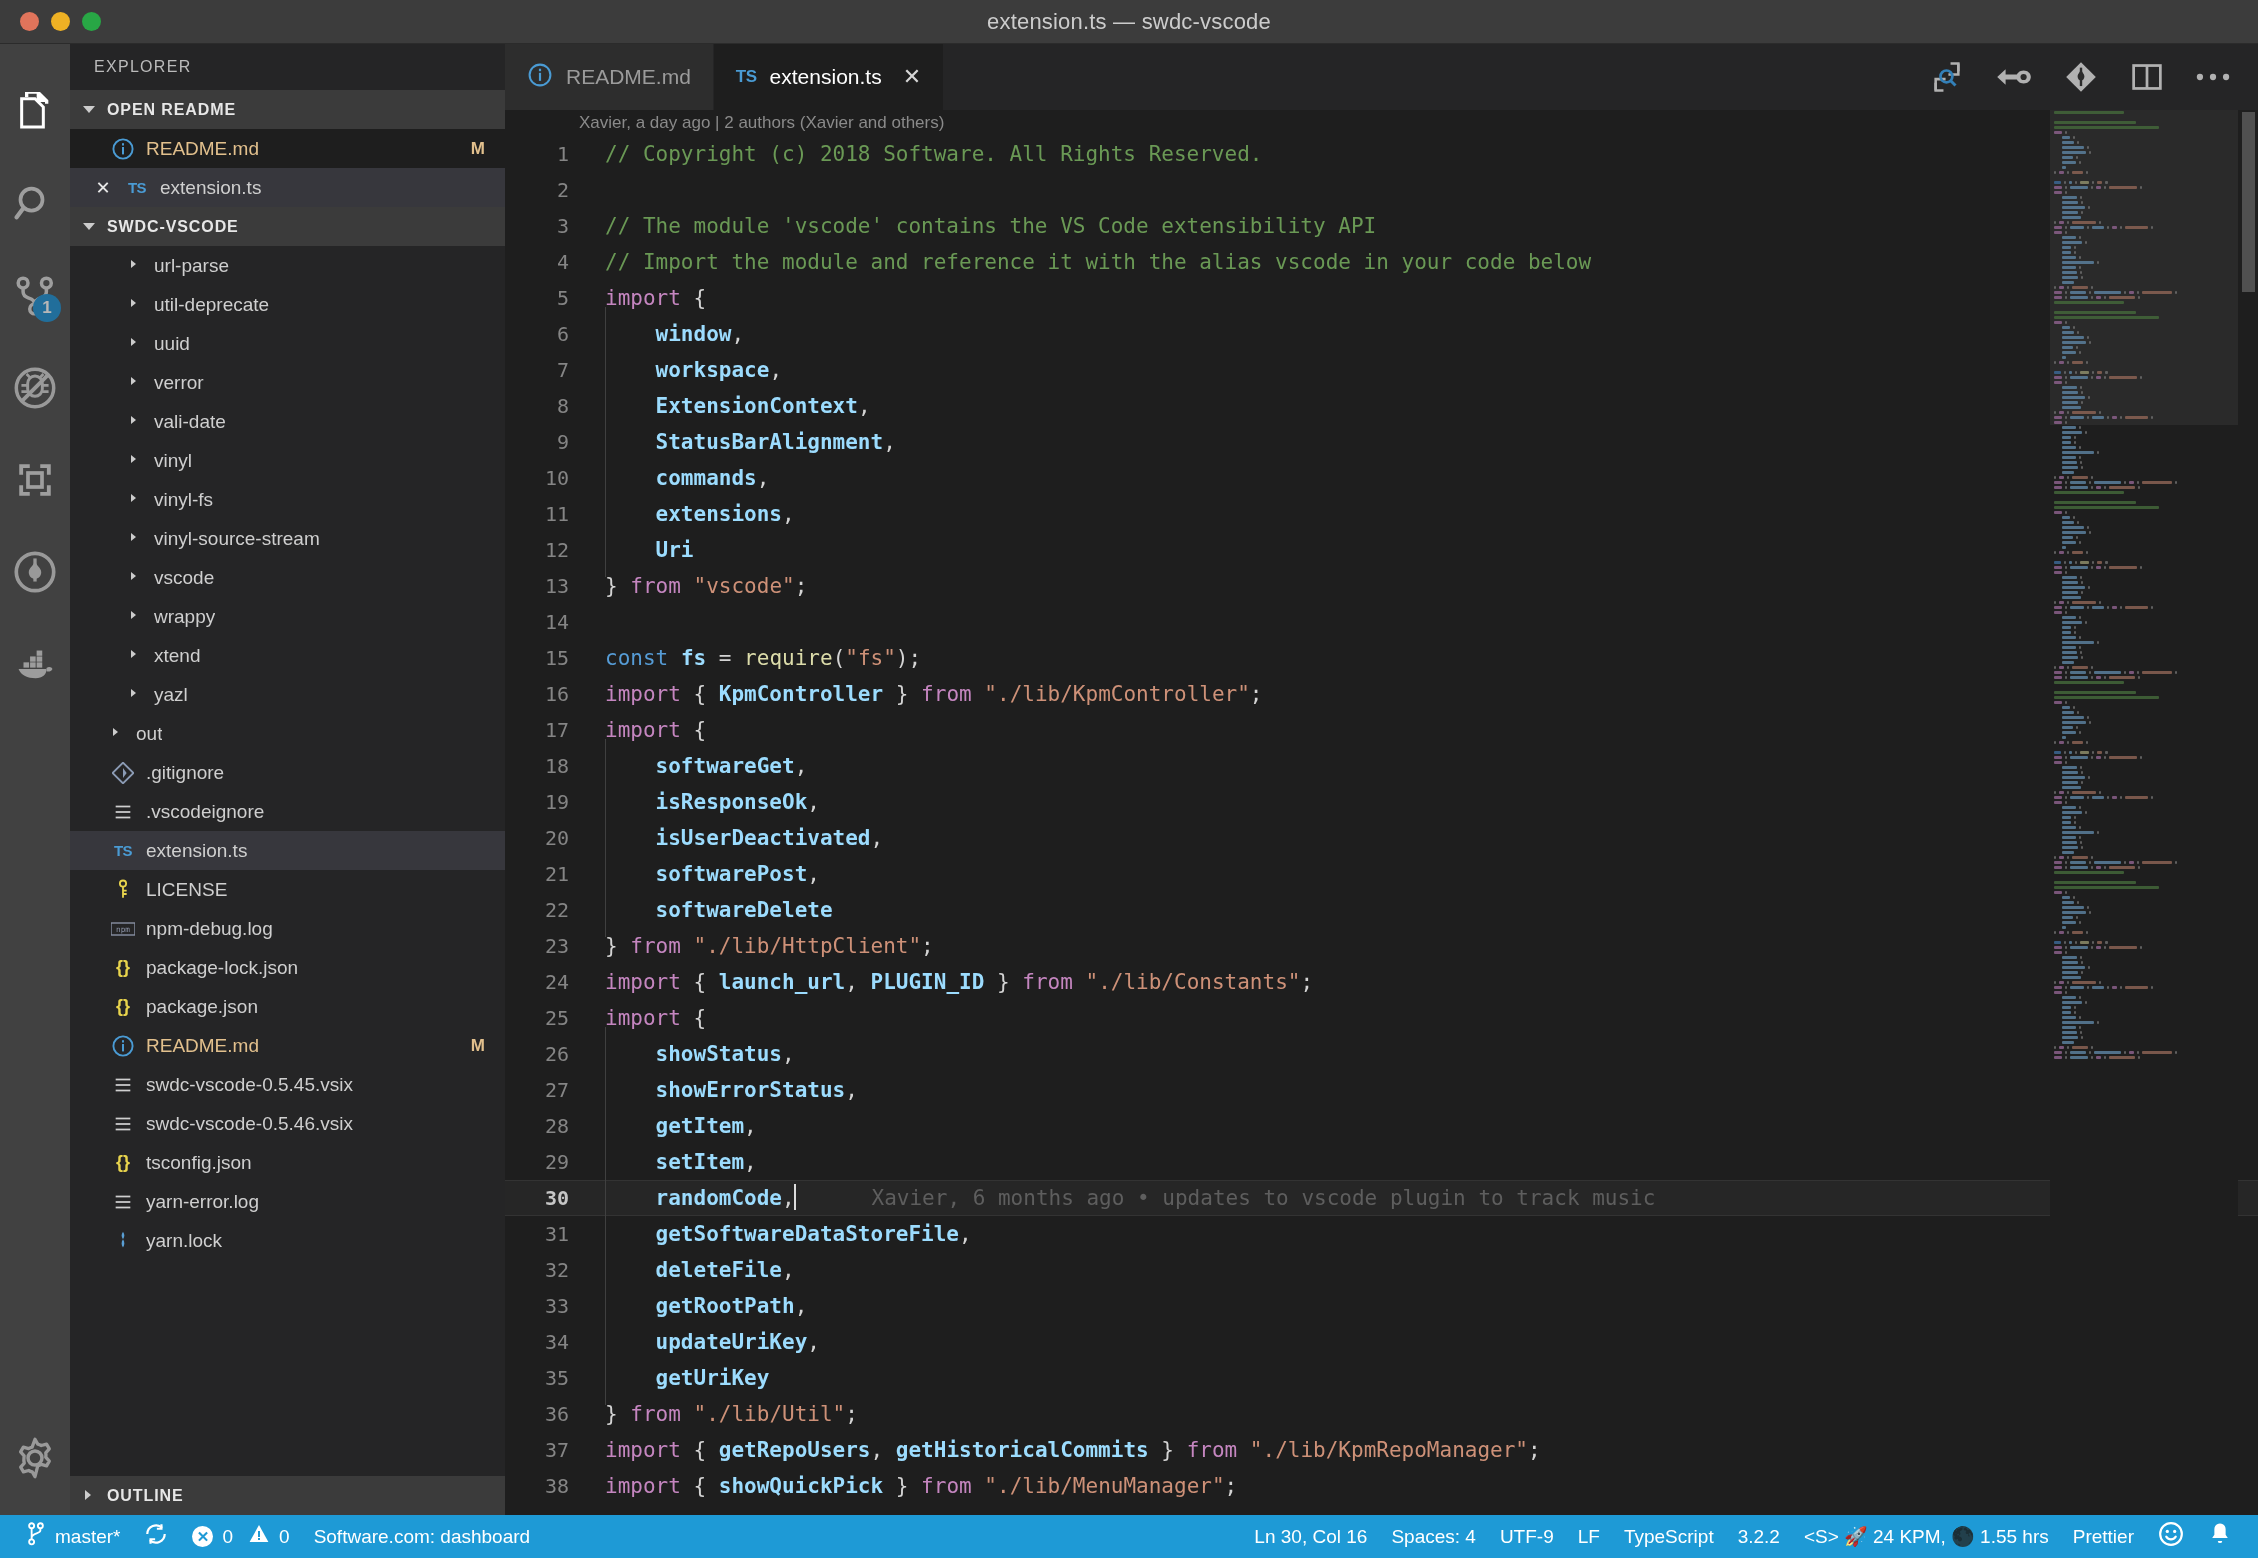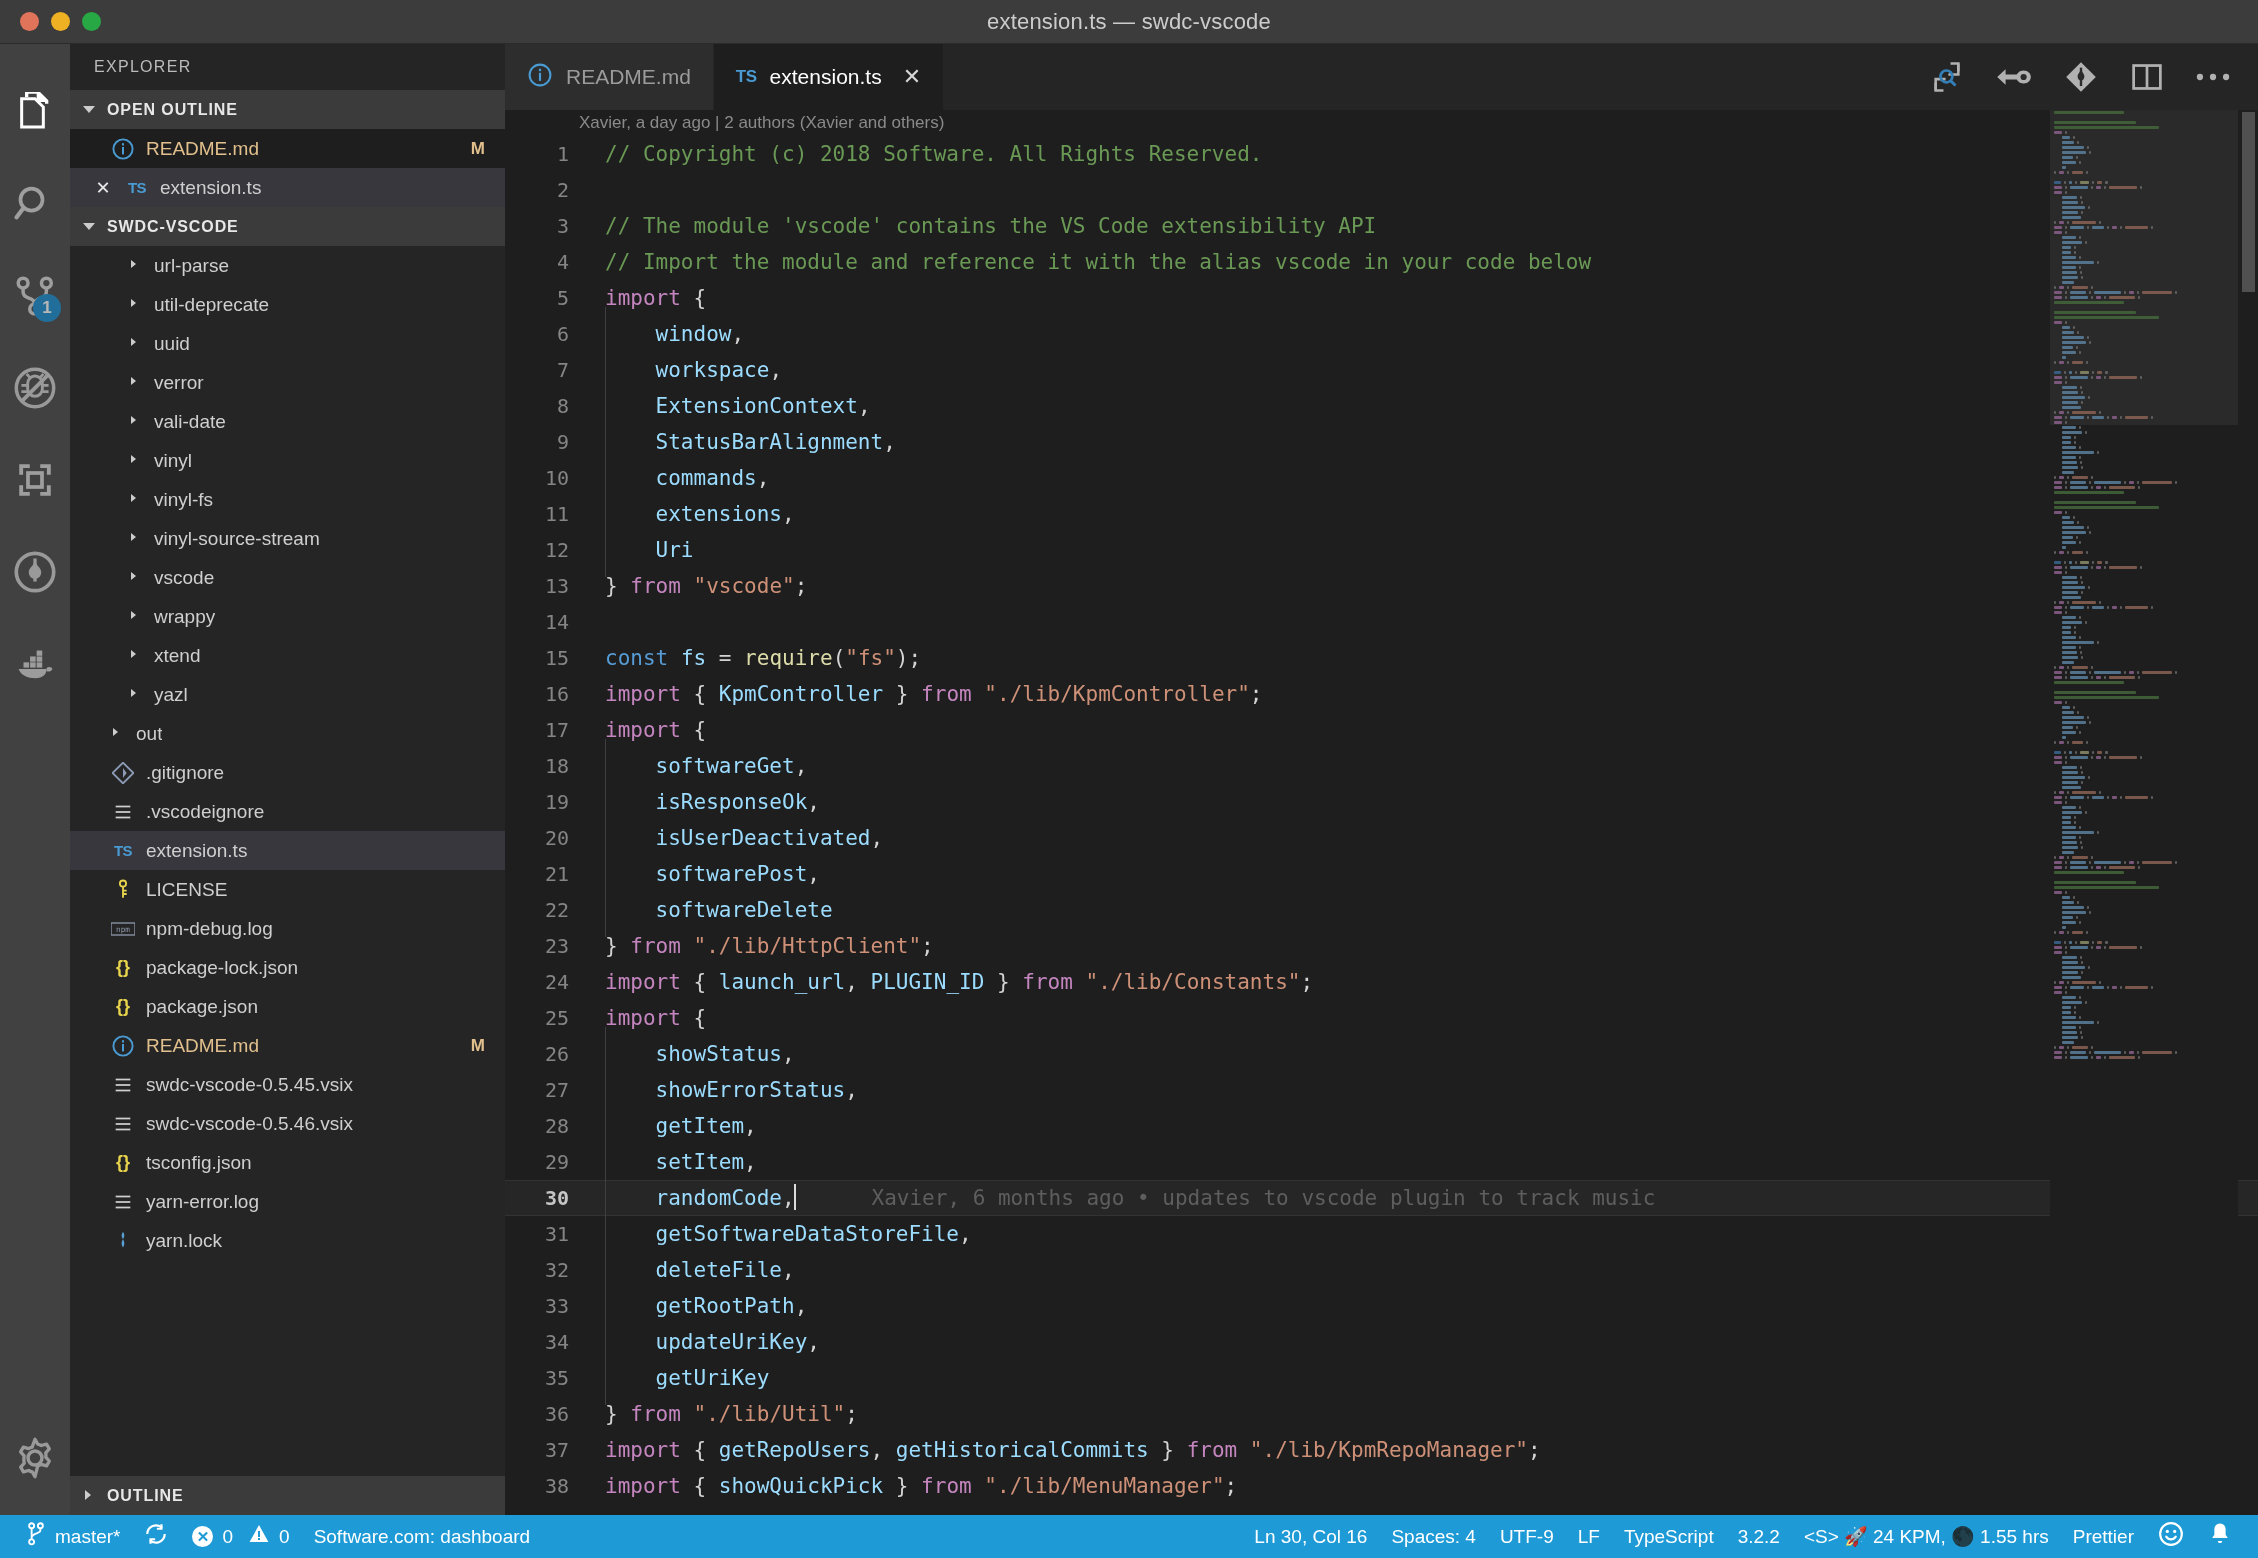--- a/index.html
+++ b/index.html
@@ -146,21 +146,21 @@
   .cursor{
     display:inline-block; width:2px; height:26px; background:#dcdcdc;
     vertical-align:-5px; margin-left:-1px;
   }
   .blame-inline{
     color:#5e5e5e; font-family:"DejaVu Sans Mono", monospace; font-size:21px;
   }
   
   .c-com{ color:#6A9955; }
   .c-kw{ color:#C586C0; }
-  .c-var{ color:#9CDCFE; }
+  .c-var{ color:#9CDCFE;font-weight:bold; }
   .c-str{ color:#CE9178; }
   .c-fn{ color:#DCDCAA; }
   .c-plain{ color:#D4D4D4; }
   .c-const{ color:#569CD6; }
 
   
   .minimap{
     position:absolute; right:20px; top:0; width:188px; bottom:0;
     overflow:hidden; background:#1e1e1e;
   }
@@ -280,21 +280,21 @@
           </svg>
         </span>
       </div>
     </div>
 
     <div class="sidebar">
       <div class="sb-title">EXPLORER</div>
 
       <div class="section-head">
         <span class="tw open"></span>
-        <span>OPEN OUTLINE</span>
+        <span>OPEN README</span>
       </div>
       <div class="row active-open indent2">
         <span class="ico md-ico">
           <svg width="24" height="24" viewBox="0 0 24 24">
               <circle cx="12" cy="12" r="9.6" fill="none" stroke="#4a9bd4" stroke-width="1.9"></circle>
               <rect x="11" y="10" width="2" height="7.4" fill="#4a9bd4"></rect>
               <rect x="11" y="6.2" width="2" height="2.3" fill="#4a9bd4"></rect>
             </svg>
         </span>
         <span class="label name-md">README.md</span>

